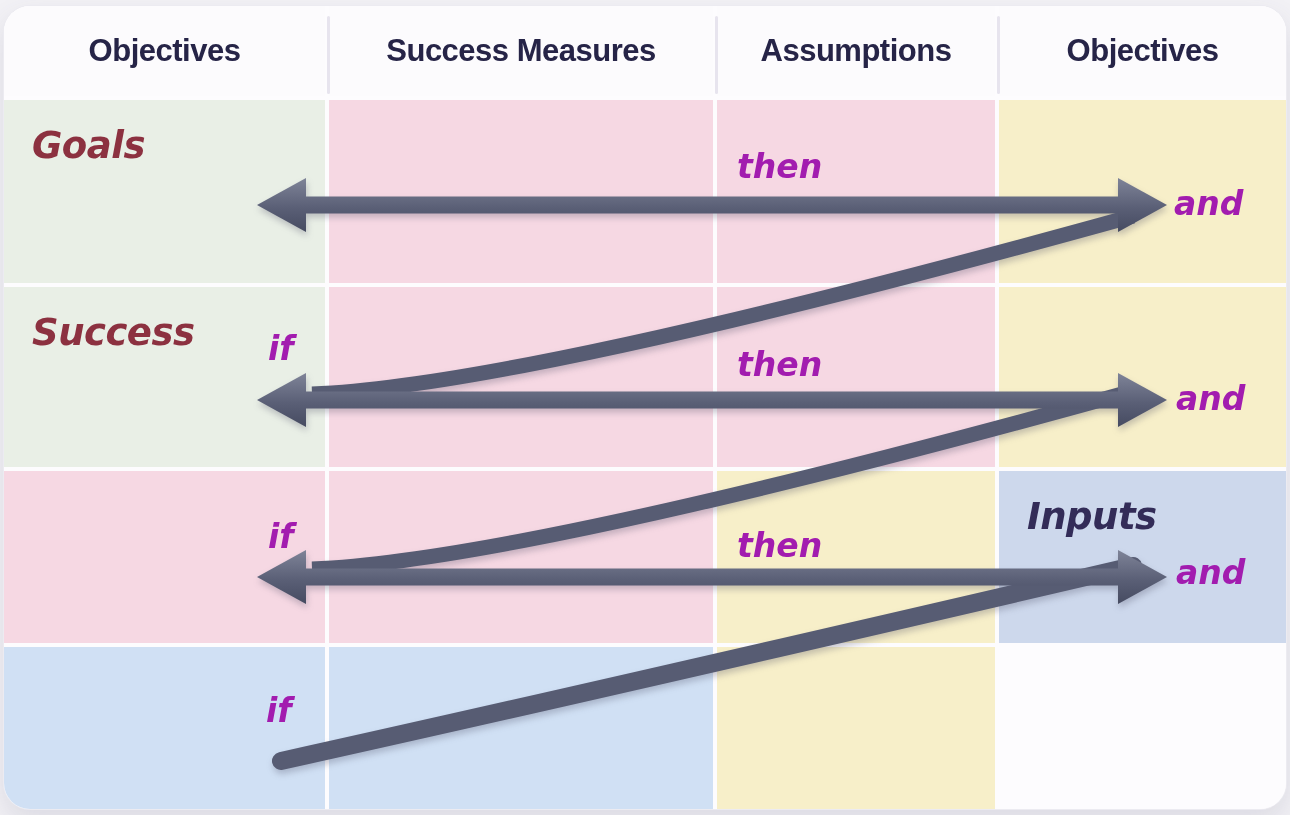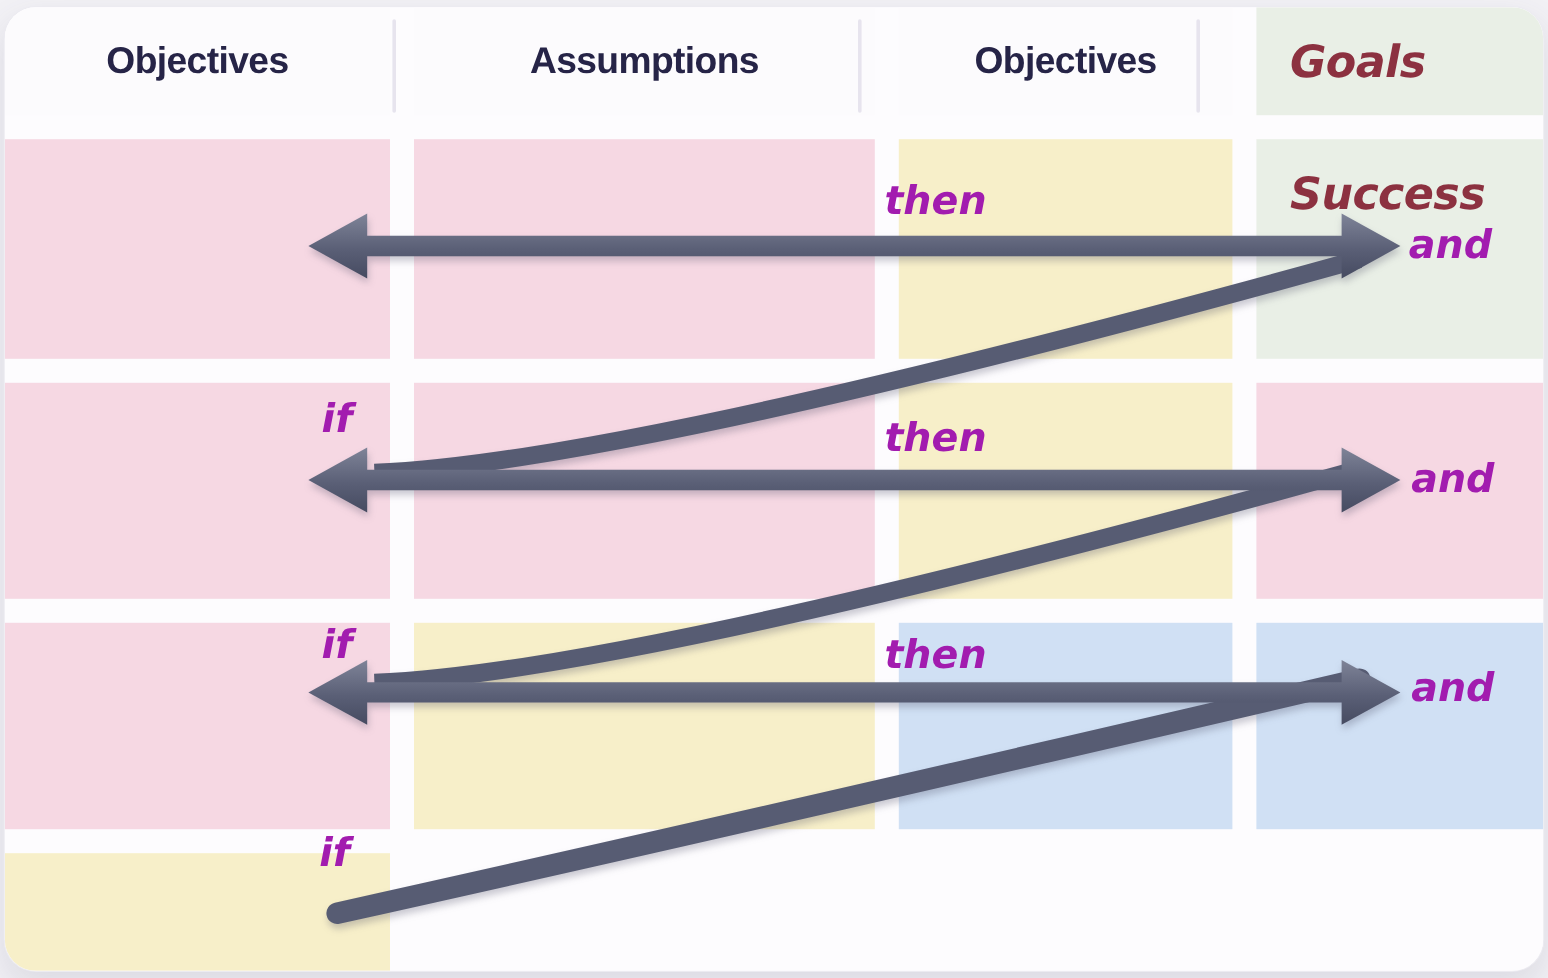--- a/index.html
+++ b/index.html
@@ -10,21 +10,21 @@
   }
   .card{
     position:absolute;left:4px;top:6px;width:1282px;height:803px;
     border-radius:26px;overflow:hidden;background:#fdfcfe;
     box-shadow:0 0 0 1px #ecebf1, 0 12px 28px rgba(80,80,110,0.14);
   }
   .grid{
     display:grid;width:100%;height:100%;
     grid-template-columns:321px 384px 278px 1fr;
     grid-template-rows:90px 183px 180px 172px 1fr;
-    gap:20px;background:#fdfcfe;
+    gap:4px;background:#fdfcfe;
   }
   .hcell{
     background:#fcfbfd;display:flex;align-items:center;justify-content:center;
     font-family:"Liberation Sans", sans-serif;
     font-weight:bold;font-size:31px;color:#262447;letter-spacing:-0.5px;
   }
   .cell{position:relative;}
   .bg-green{background:#e9efe6;}
   .bg-pink{background:#f6d8e3;}
   .bg-yellow{background:#f7efc9;}
@@ -58,20 +58,23 @@
 <body>
 
 <div class="canvas">
   <div class="card">
     <div class="grid">
 
       <div class="hcell">
         <span>Objectives</span>
       </div>
       <div class="hcell">
+        <span>Success Measures</span>
+      </div>
+      <div class="hcell">
         <span>Assumptions</span>
       </div>
       <div class="hcell">
         <span>Objectives</span>
       </div>
 
       <div class="cell bg-green">
         <div class="row-label red">Goals</div>
       </div>
       <div class="cell bg-pink"></div>
@@ -82,20 +85,23 @@
         <div class="row-label red">Success</div>
       </div>
       <div class="cell bg-pink"></div>
       <div class="cell bg-pink"></div>
       <div class="cell bg-yellow"></div>
 
       <div class="cell bg-pink"></div>
       <div class="cell bg-pink"></div>
       <div class="cell bg-yellow"></div>
 
+      <div class="cell bg-blue1">
+        <div class="row-label navy">Inputs</div>
+      </div>
       <div class="cell bg-blue2"></div>
       <div class="cell bg-blue2"></div>
       <div class="cell bg-yellow"></div>
 
     </div>
     <div class="hsep sep1"></div>
     <div class="hsep sep2"></div>
     <div class="hsep sep3"></div>
   </div>
 

